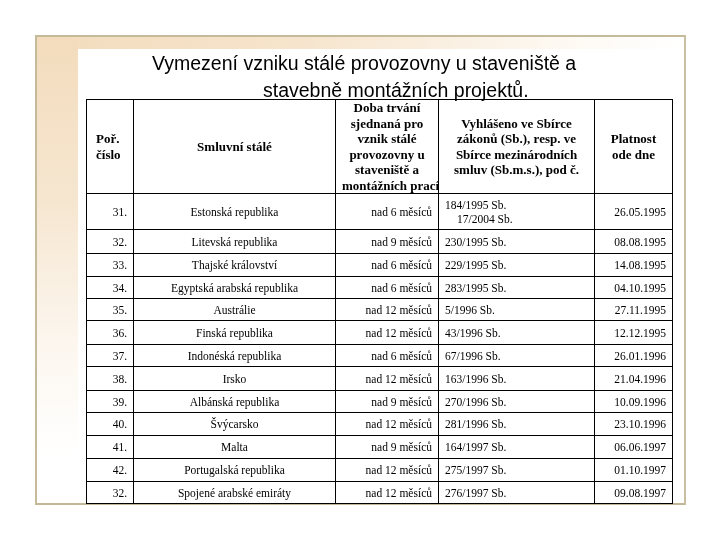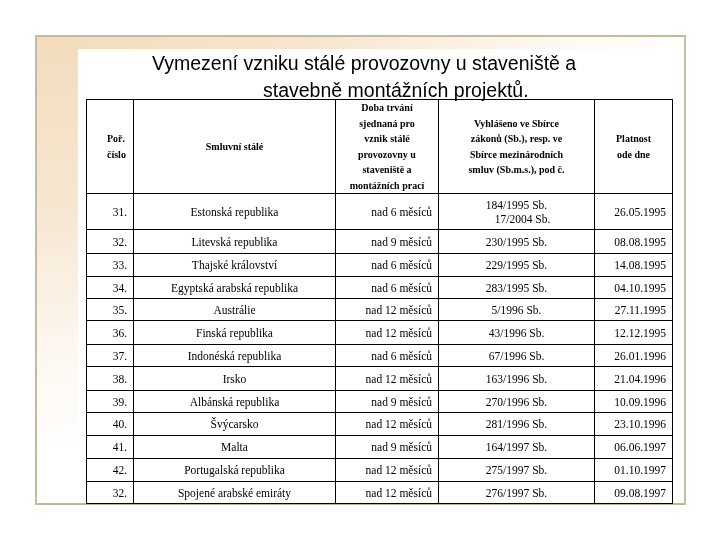--- a/index.html
+++ b/index.html
@@ -30,29 +30,29 @@
   .title .l2 { position: absolute; left: 263px; top: 27px; white-space: nowrap; }
   table.data {
     position: absolute; left: 86px; top: 99px; width: 586px;
     border-collapse: collapse; table-layout: fixed;
     font-family: "Liberation Serif", serif; font-size: 11.5px; color: #000;
   }
   table.data td, table.data th {
     border: 1.3px solid #000; padding: 0 6px; overflow: hidden; white-space: nowrap;
   }
   table.data th {
-    font-weight: bold; font-size: 10px; text-align: center; line-height: 15.5px;
+    font-weight: bold; font-size: 13px; text-align: center; line-height: 15.5px;
     height: 93px;
     margin-top: 15px;
   }
-  table.data th.c1 { text-align: left; padding-left: 20px; }
+  table.data th.c1 { text-align: left; padding-left: 9px; }
   td.num { text-align: right; }
   td.state { text-align: center; padding-left: 8px; }
   td.dur { text-align: right; padding-right: 10px; }
-  td.ref { text-align: center; line-height: 14px; }
+  td.ref { text-align: left; line-height: 14px; }
   td.date { text-align: right; padding-right: 10px; }
 </style>
 </head>
 <body>
 
 <div class="frame">
   <div class="band-top"></div>
   <div class="band-left"></div>
 </div>
 

